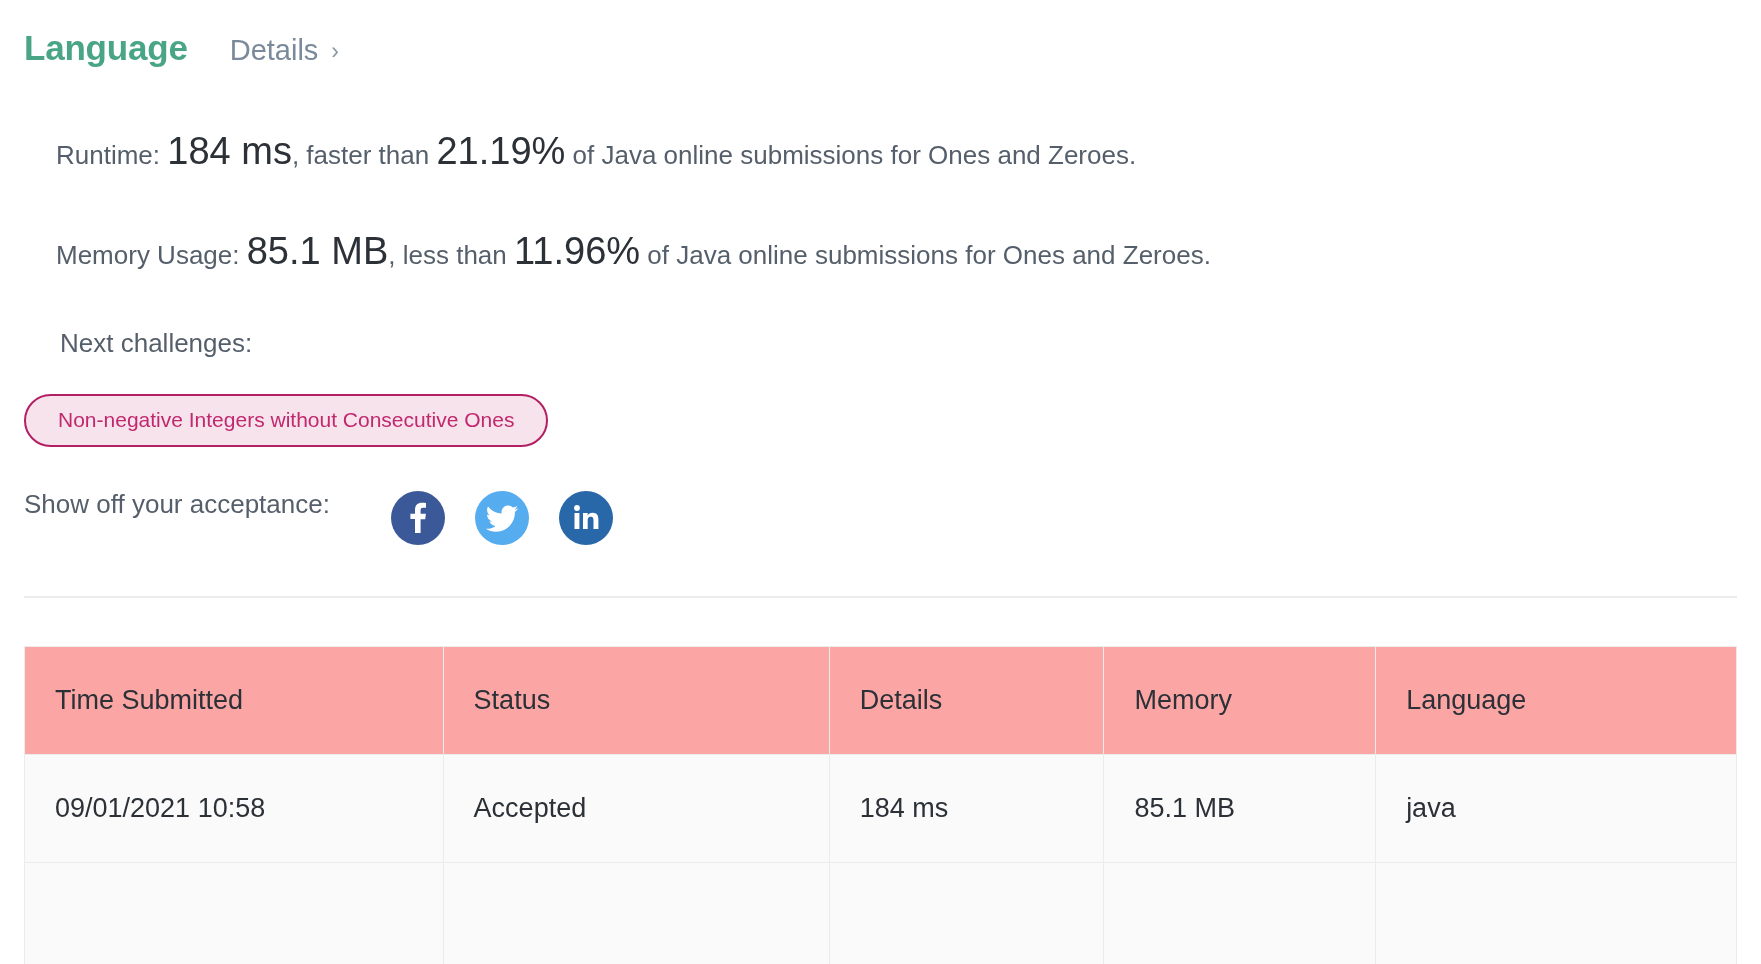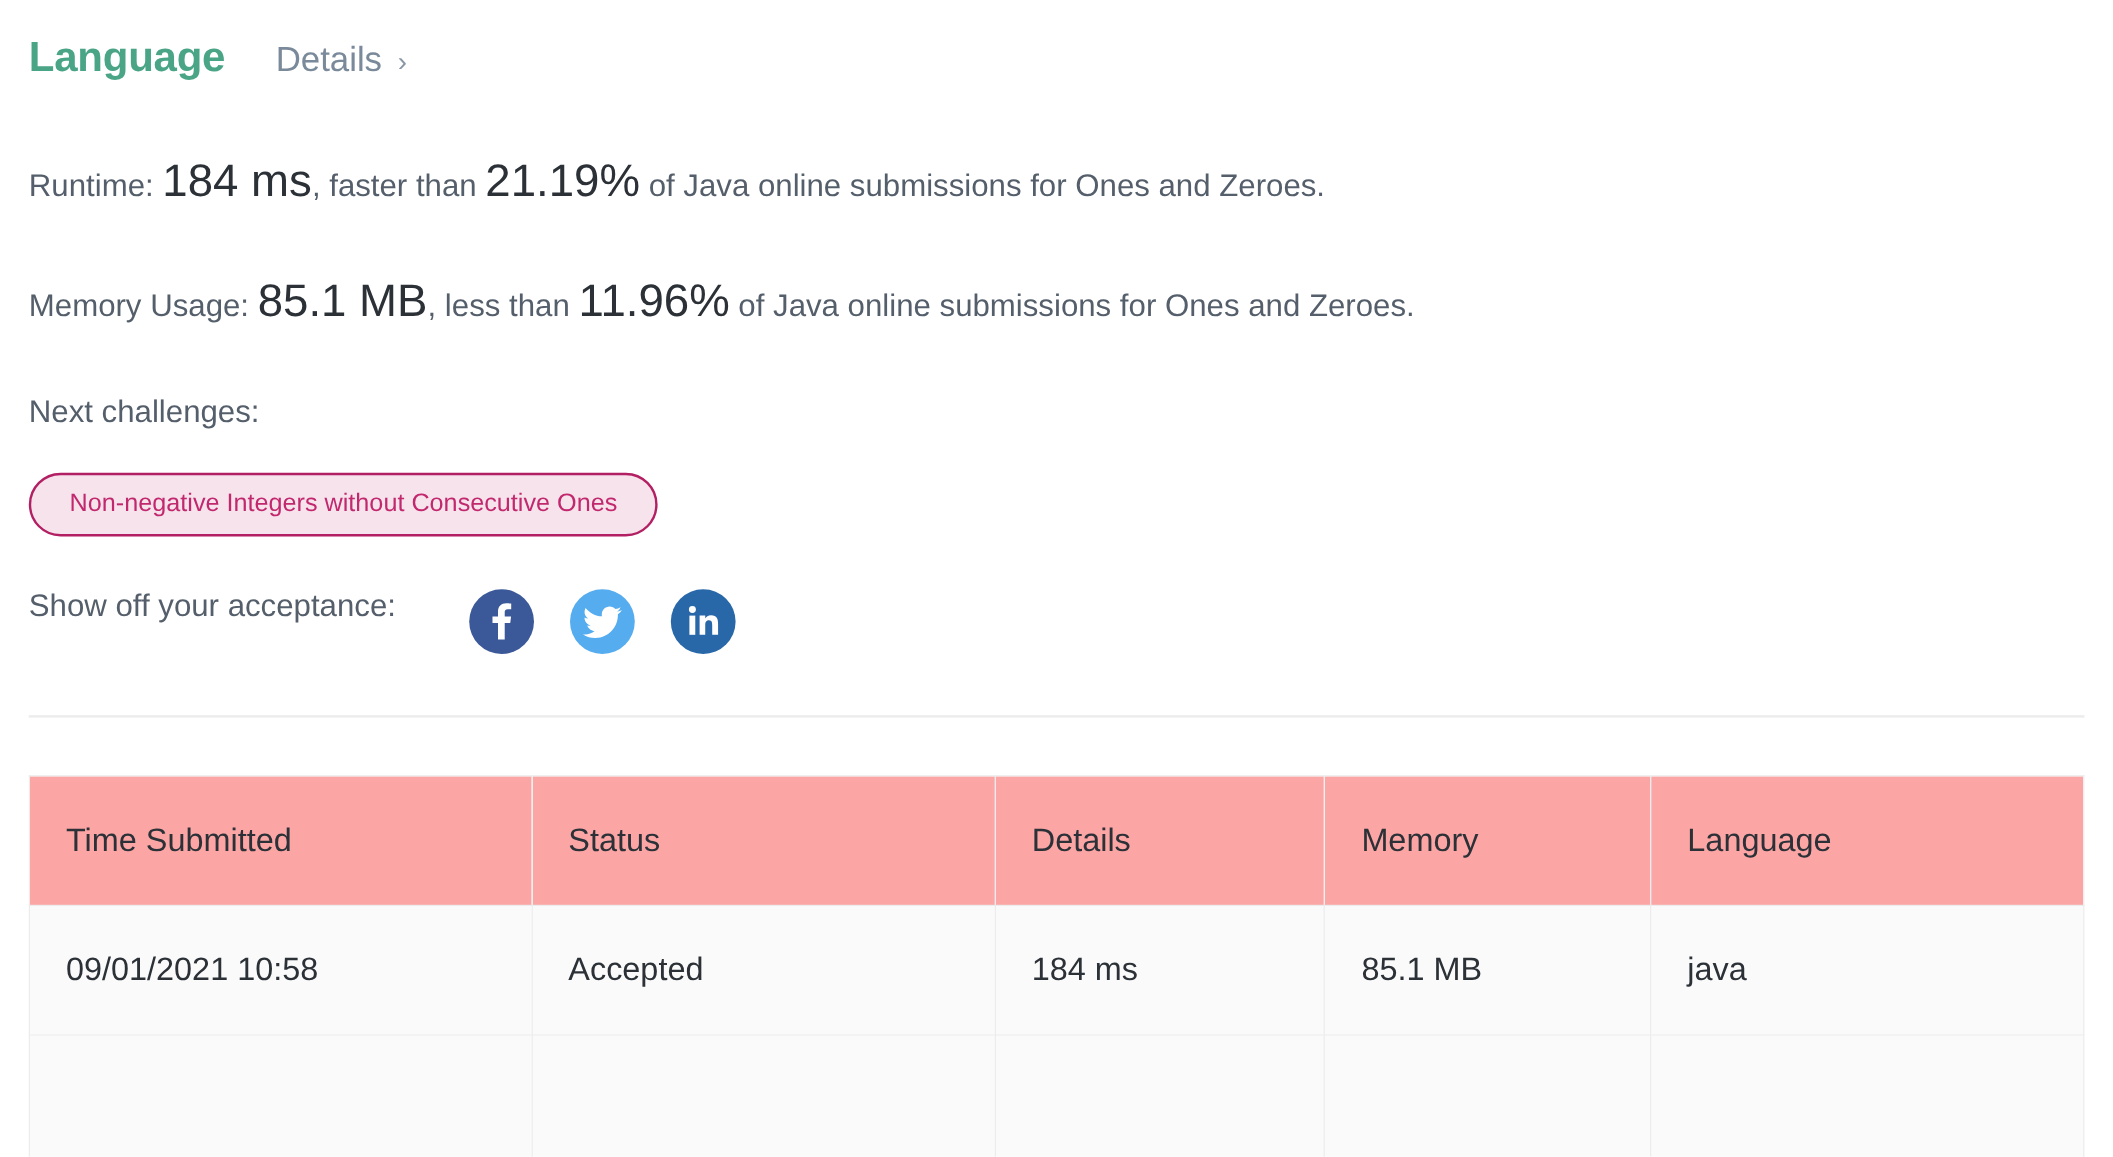--- a/index.html
+++ b/index.html
@@ -51,34 +51,36 @@
     line-height: 1;
     transform: translateY(1px);
   }
 
   
   .stat-line {
     font-size: 26px;
     color: #555f6b;
     line-height: 1;
     white-space: nowrap;
+    margin-left: 32px;
   }
   .stat-runtime { margin-top: 64px; }
   .stat-memory  { margin-top: 62px; }
   .stat-big {
     font-size: 38px;
     color: #2b3137;
   }
 
   
   .next-challenges-label {
     margin-top: 60px;
     font-size: 26px;
     color: #555f6b;
     line-height: 1;
+    margin-left: 36px;
   }
   .challenge-row {
     margin-top: 38px;
   }
   .challenge-pill {
     display: inline-block;
     box-sizing: border-box;
     padding: 13px 32px 15px 32px;
     border: 2px solid #b31f63;
     border-radius: 32px;

